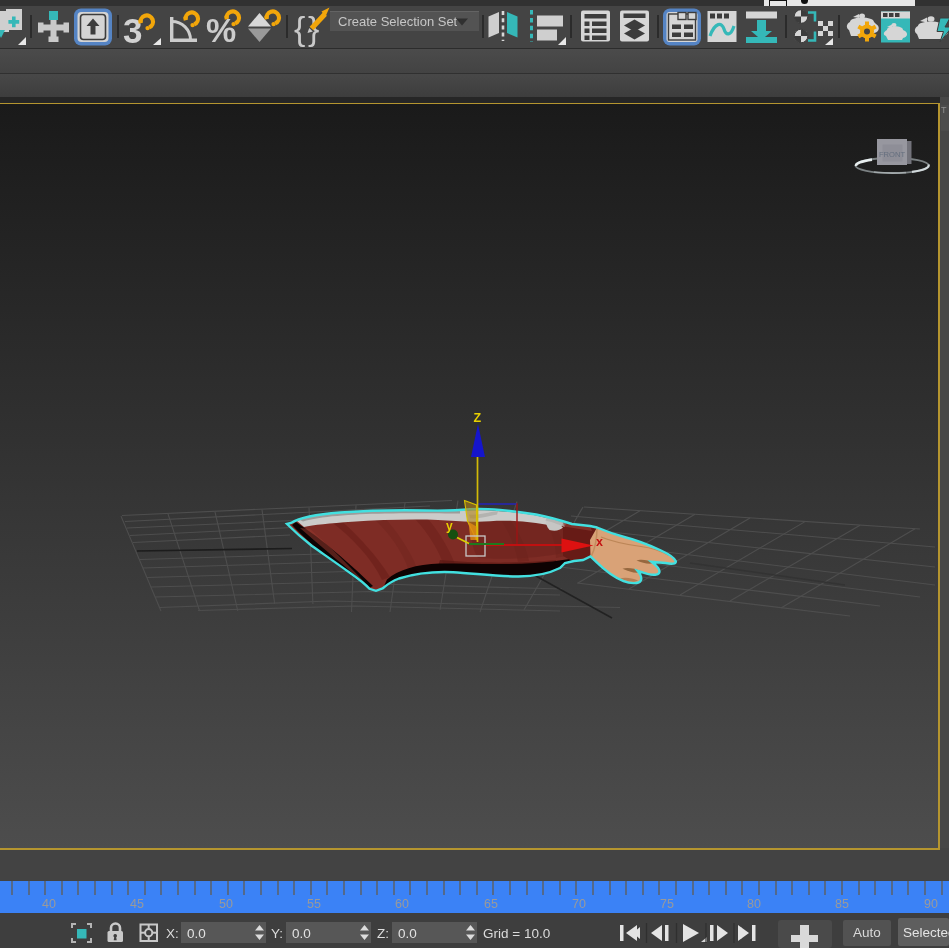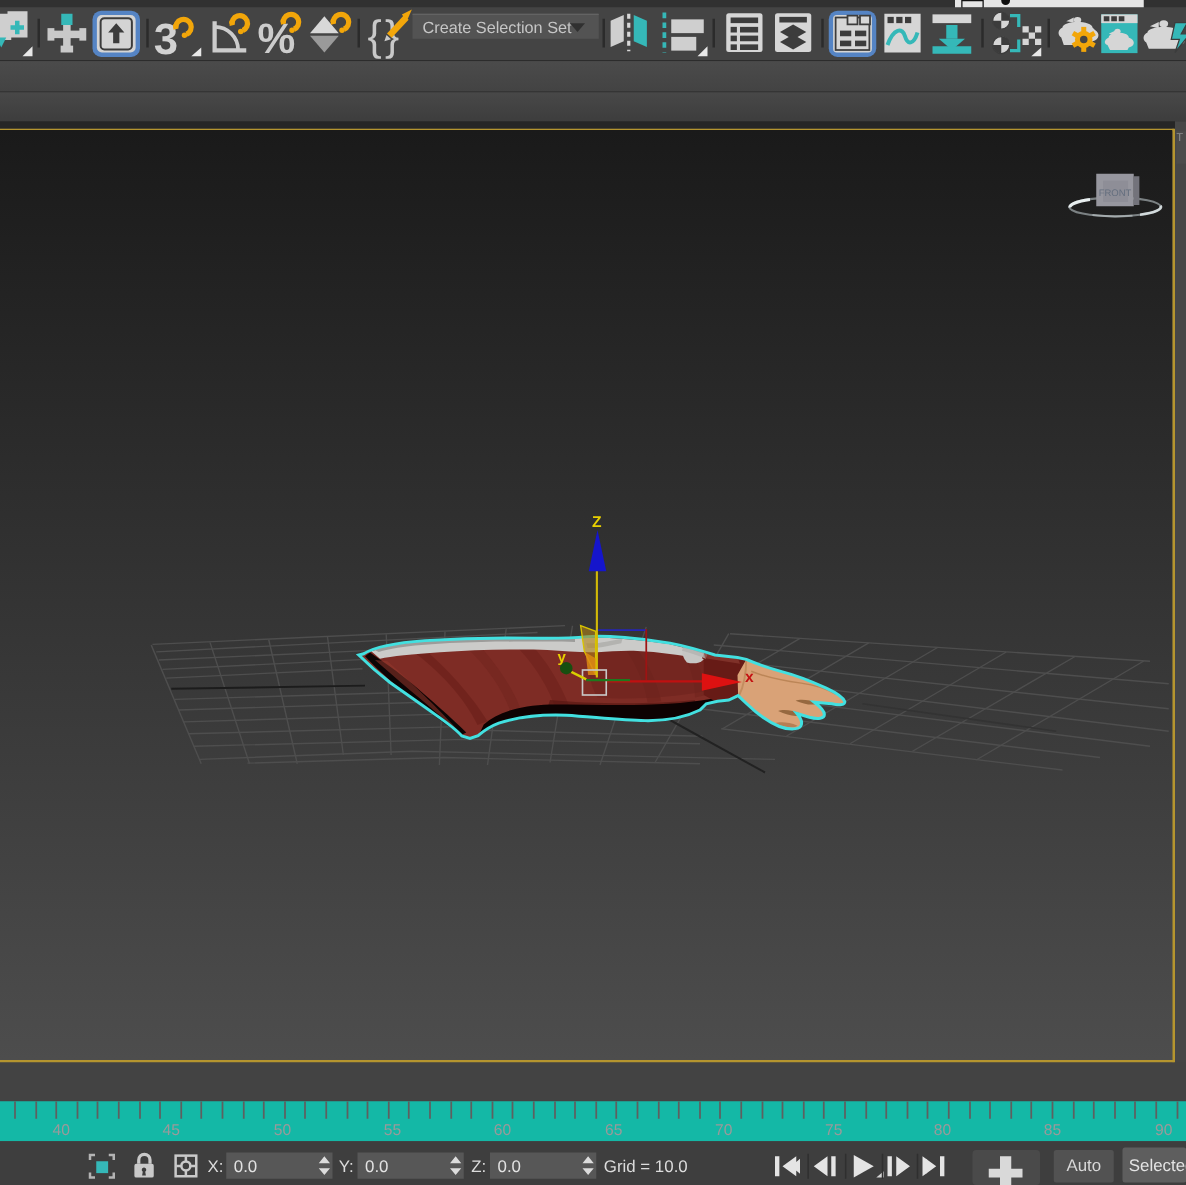--- a/index.html
+++ b/index.html
@@ -328,21 +328,21 @@
 
 <div class="abs" style="left:938px;top:103px;width:1.5px;height:747px;background:#b5952f;"></div>
 
 <div class="abs" style="left:940px;top:97px;width:9px;height:751px;background:#474747;"></div>
 <div class="abs" style="left:941px;top:105px;width:8px;height:26px;background:#4c4c4c;color:#8f8f8f;font-size:9px;overflow:hidden;">T</div>
 
 <div class="abs" style="left:0;top:848px;width:939px;height:1.5px;background:#b5952f;"></div>
 
 <div class="abs" style="left:0;top:850px;width:949px;height:31px;background:#434343;"></div>
 
-<div id="ruler" class="abs" style="left:0;top:881px;width:949px;height:32px;background:#14b8a6;">
+<div id="ruler" class="abs" style="left:0;top:881px;width:949px;height:32px;background:#3b82f6;">
 <svg width="949" height="32">
   <g stroke="#6a6a6a" stroke-width="1.3"></g>
   <g id="ticks" stroke="#636363" stroke-width="1.4"></g>
   <g font-size="12.5" fill="#9a9a9a" text-anchor="middle" font-family="Liberation Sans">
     <text x="49" y="27">40</text>
         <text x="137" y="27">45</text>
     <text x="226" y="27">50</text>
         <text x="314" y="27">55</text>
     <text x="402" y="27">60</text>
         <text x="491" y="27">65</text>

